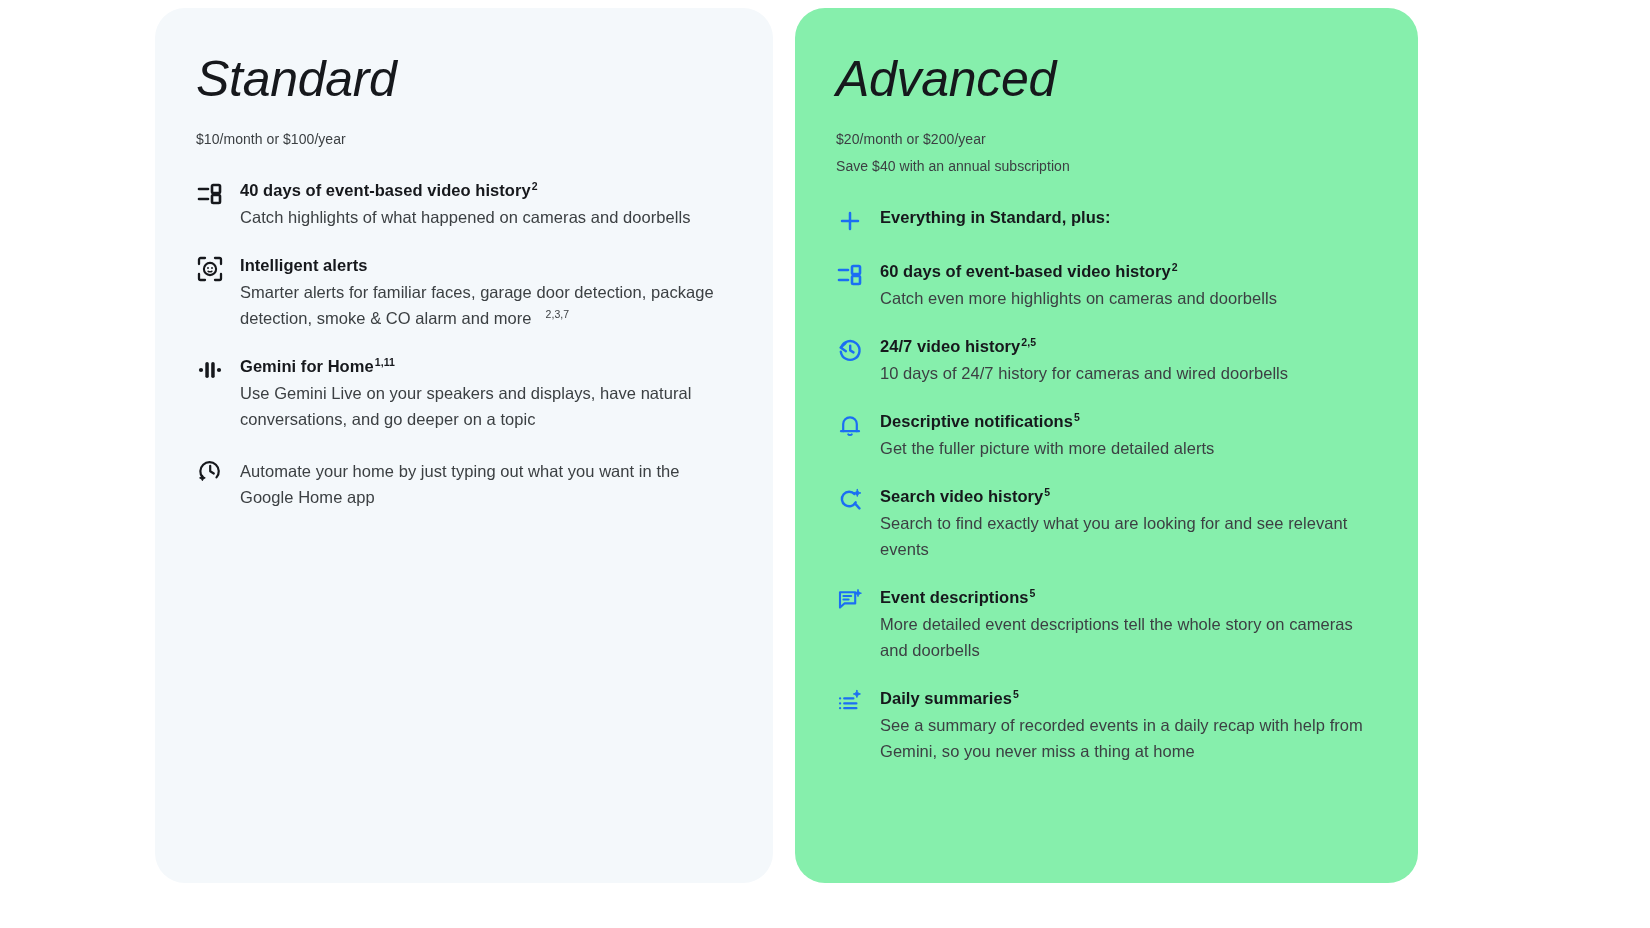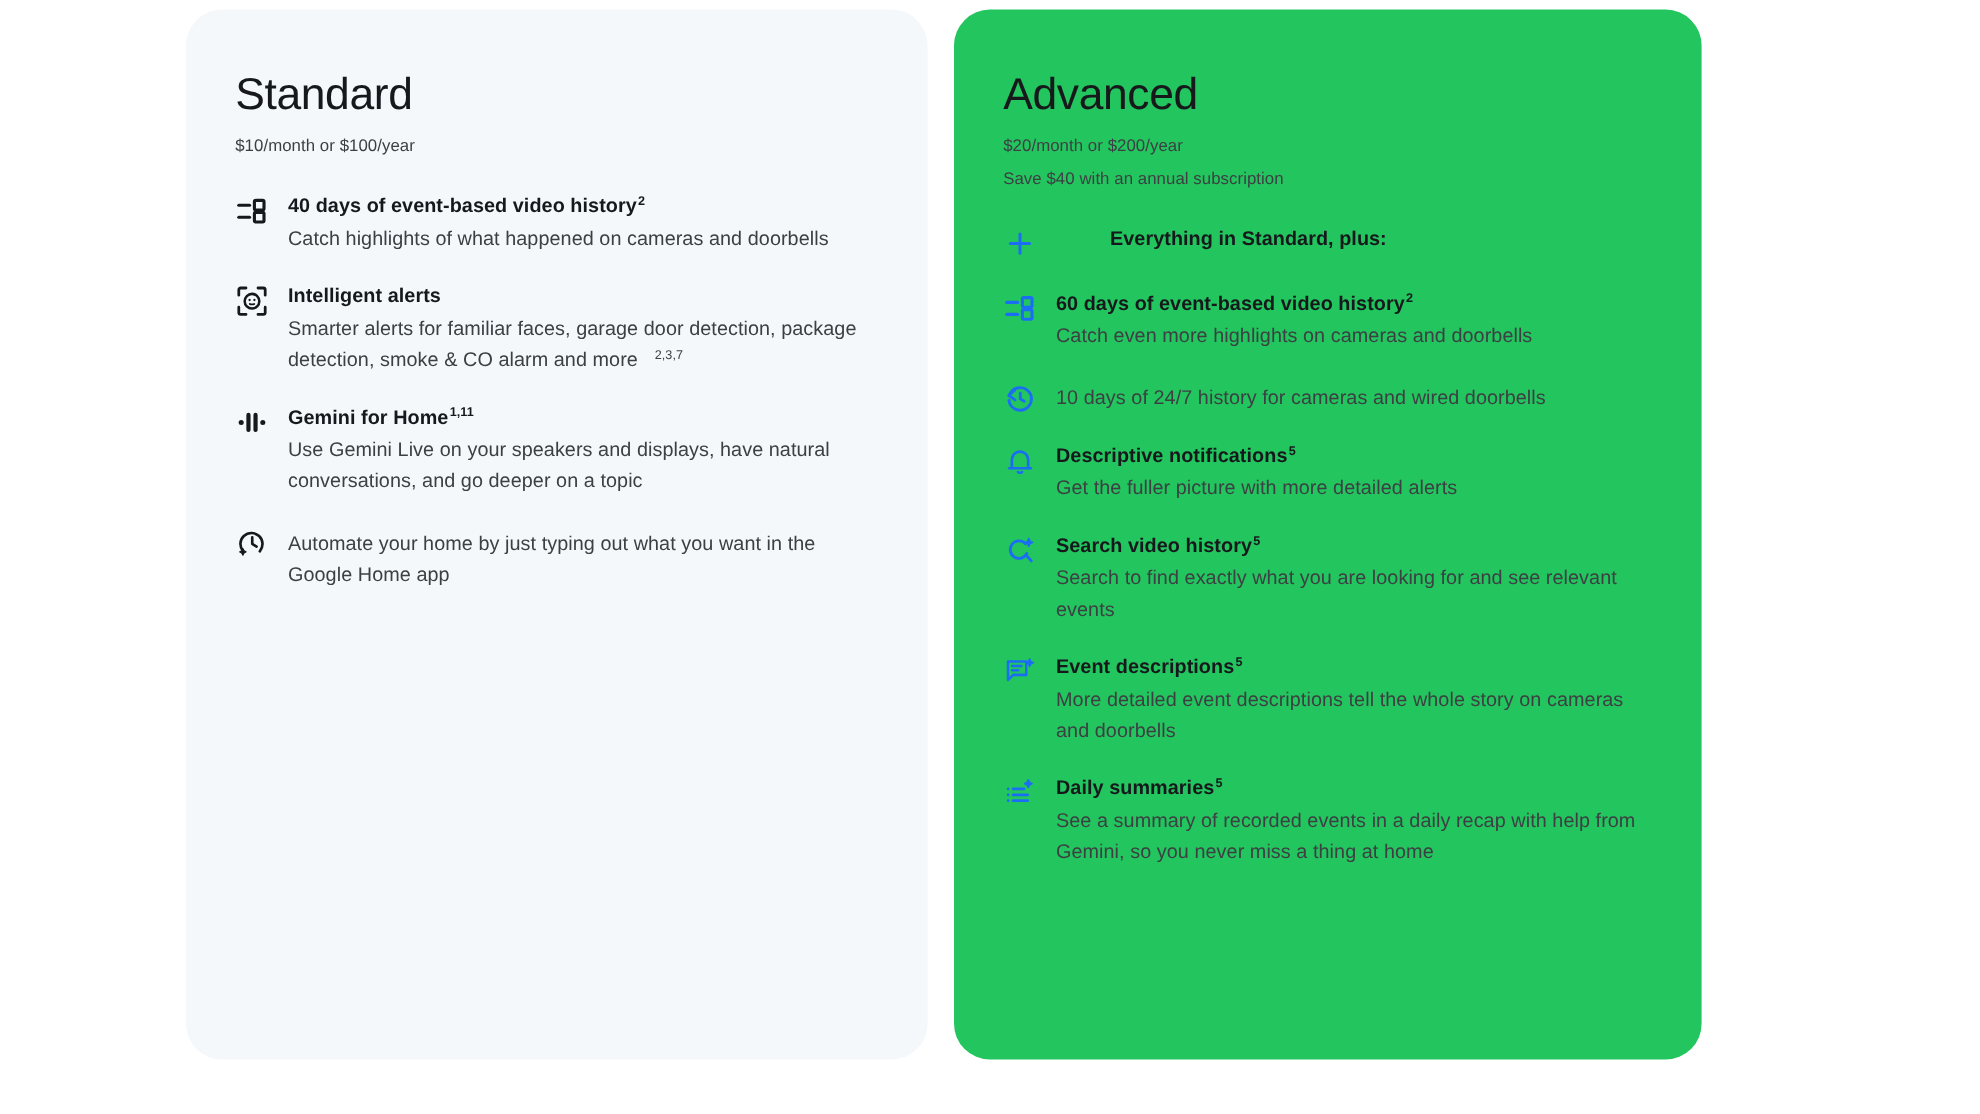--- a/index.html
+++ b/index.html
@@ -27,32 +27,33 @@
     box-sizing: border-box;
   }
   .card-standard {
     left: 155px;
     width: 618px;
     background: #f4f8fb;
   }
   .card-advanced {
     left: 795px;
     width: 623px;
-    background: #22c55e;
+    background: #86efac;
   }
   .card-inner {
     padding: 48px 44px 0 41px;
   }
   .plan-title {
-    font-size: 37px;
+    font-size: 50px;
     font-weight: 400;
     line-height: 46px;
     color: #16181c;
     letter-spacing: -0.3px;
-    margin: 0 0 6px 0;
+    margin: 0 0 24px 0;
+    font-style: italic;
   }
   .price-line {
     font-size: 14px;
     line-height: 27px;
     color: #3c4043;
     letter-spacing: 0.05px;
   }
   .features {
     margin-top: 26px;
   }
@@ -100,21 +101,21 @@
   }
   .feature-desc .sup {
     font-size: 10.5px;
     vertical-align: super;
     line-height: 0;
     margin-left: 14px;
   }
   
   .card-standard .feature-icon svg { color: #16181c; }
   .card-advanced .feature-icon svg { color: #1b6ef3; }
-  .feature-plus .feature-title { font-size: 16.5px; margin-left: 45px; }
+  .feature-plus .feature-title { font-size: 16.5px; }
   .feature-advanced-first { margin-bottom: 26px; }
 </style>
 </head>
 <body>
 
 <div class="stage">
 
   <div class="card card-standard">
     <div class="card-inner">
       <h2 class="plan-title">Standard</h2>
@@ -225,20 +226,21 @@
 
         <div class="feature">
           <span class="feature-icon">
             <svg width="26" height="26" viewBox="0 0 26 26" fill="none" stroke="currentColor" stroke-width="2.4" stroke-linecap="round" stroke-linejoin="round">
               <path d="M4.3 10.2A9.4 9.4 0 1 1 3.8 14.6"></path>
               <polyline points="8.6,6.1 3.6,10.6 8.9,14.2" fill="none"></polyline>
               <path d="M13.2 8.6v4.8l3.3 2"></path>
             </svg>
           </span>
           <div class="feature-body">
+            <p class="feature-title"><span>24/7 video history</span><span class="sup">2,5</span></p>
             <p class="feature-desc">10 days of 24/7 history for cameras and wired doorbells</p>
           </div>
         </div>
 
         <div class="feature">
           <span class="feature-icon">
             <svg width="24" height="26" viewBox="0 0 24 26" fill="none" stroke="currentColor" stroke-width="2.2" stroke-linecap="round" stroke-linejoin="round">
               <path d="M5.2 19.2v-7.1a6.8 6.8 0 0 1 13.6 0v7.1"></path>
               <line x1="3" y1="19.2" x2="21" y2="19.2"></line>
               <path d="M10.2 22.3c.4.9 3.2.9 3.6 0" stroke-width="2"></path>

